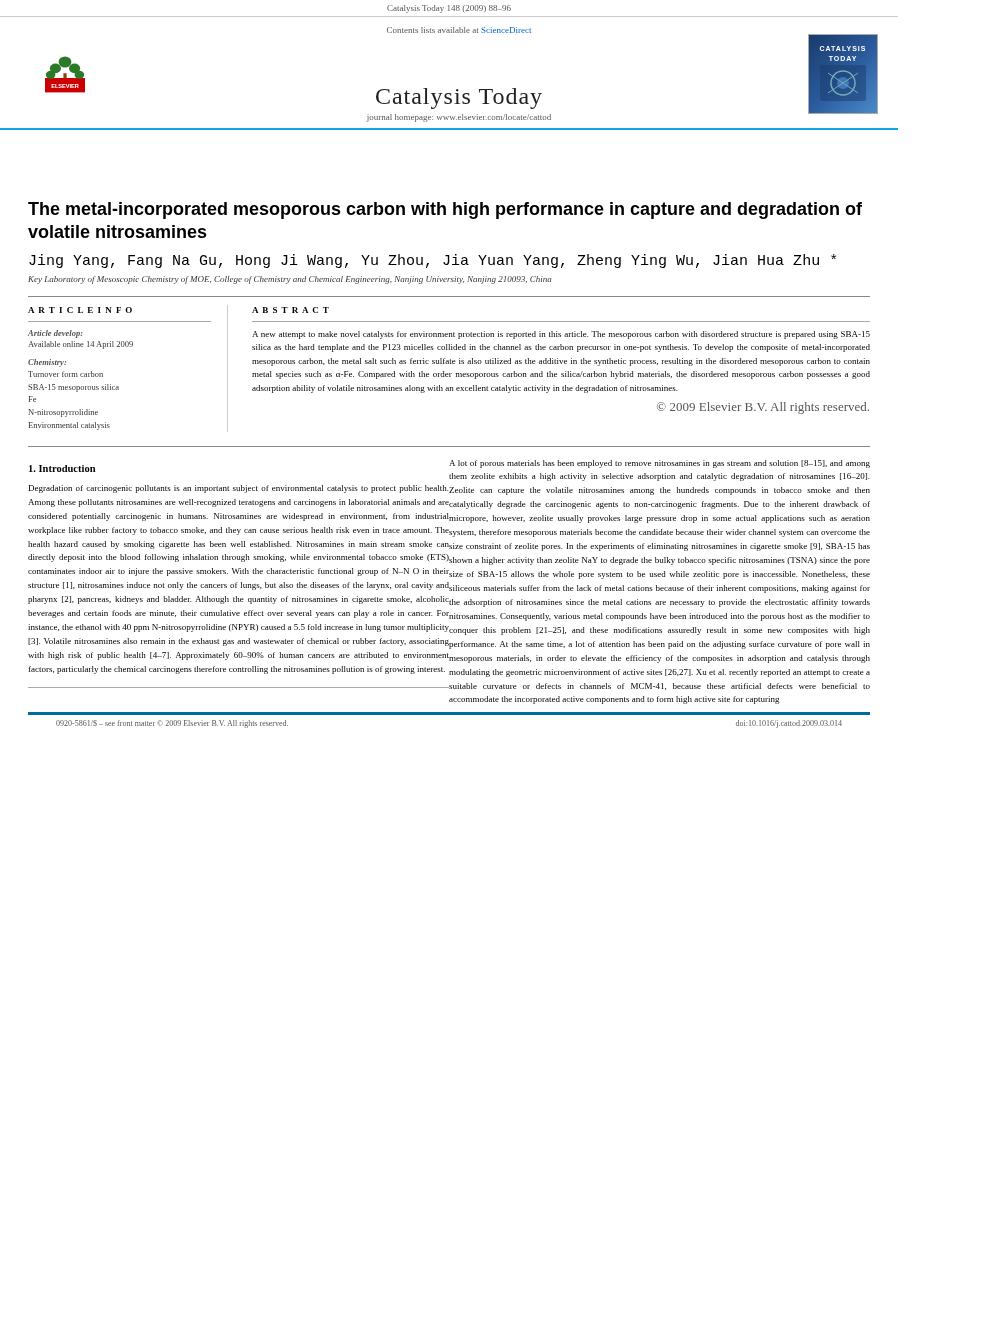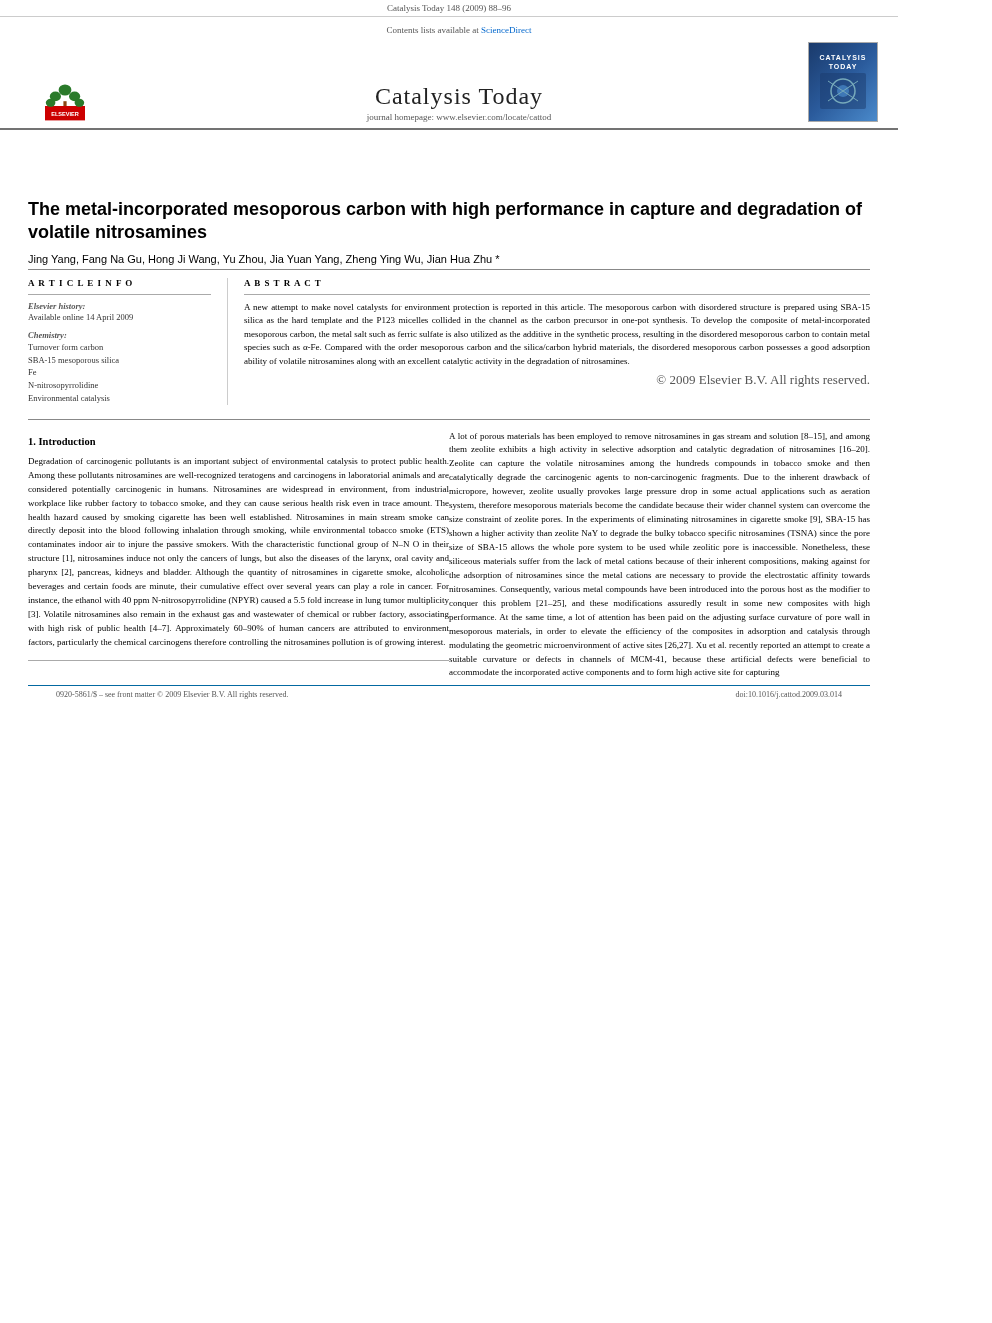--- a/index.html
+++ b/index.html
@@ -19,24 +19,24 @@
     .journal-meta-top {
       text-align: center;
       font-size: 9px;
       color: #555;
       width: 100%;
       border-bottom: 1px solid #ccc;
       padding: 3px 0;
     }
     .journal-banner {
       display: flex;
-      align-items: flex-end;
+      align-items: center;
       justify-content: space-between;
       padding: 8px 20px 6px 20px;
-      border-bottom: 2px solid #737373;
+      border-bottom: 2px solid #0ea5e9;
     }
     .elsevier-logo {
       display: flex;
       flex-direction: column;
       align-items: center;
       width: 90px;
     }
     .elsevier-tree {
       width: 60px;
       height: 40px;
@@ -84,35 +84,35 @@
     }
     .article-title {
       font-size: 18px;
       font-weight: bold;
       font-family: Arial, Helvetica, sans-serif;
       color: #000;
       line-height: 1.3;
       margin-bottom: 10px;
     }
     .article-authors {
-      font-size: 11px;
+      font-size: 15px;
       color: #000;
       margin-bottom: 4px;
-      font-family: Liberation Sans, sans-serif;
+      font-family: Liberation Mono, monospace;
     }
     .article-affiliation {
       font-size: 9px;
       font-style: italic;
       color: #333;
       margin-bottom: 12px;
     }
     
     .two-col {
       display: flex;
-      gap: 0;
+      gap: 8px;
       border-top: 1px solid #888;
       padding-top: 8px;
       margin-bottom: 14px;
     }
     .col-left {
       width: 200px;
       min-width: 200px;
       padding-right: 16px;
       border-right: 1px solid #ccc;
     }
@@ -184,21 +184,21 @@
       margin-bottom: 5px;
     }
     .footnote-area {
       border-top: 1px solid #aaa;
       margin-top: 10px;
       padding-top: 5px;
       font-size: 8px;
       color: #444;
     }
     .footer-bar {
-      border-top: 1px solid #0369a1;
+      border-top: 3px solid #0369a1;
       padding: 4px 28px;
       display: flex;
       justify-content: space-between;
       font-size: 8px;
       color: #555;
     }
     .divider-line {
       border: none;
       border-top: 1px solid #aaa;
       margin: 6px 0;
@@ -256,27 +256,28 @@
   </div>
 
   <div class="article-body">
 
     <div class="article-title" style="margin-top:14px; margin-bottom:8px;">The metal-incorporated mesoporous carbon with high performance in capture and degradation of volatile nitrosamines</div>
 
     <div class="article-authors">
       <span>Jing Yang, Fang Na Gu, Hong Ji Wang, Yu Zhou, Jia Yuan Yang, Zheng Ying Wu, Jian Hua Zhu *</span>
     </div>
 
+    <div class="article-affiliation">Key Laboratory of Mesoscopic Chemistry of MOE, College of Chemistry and Chemical Engineering, Nanjing University, Nanjing 210093, China</div>
 
     <div class="two-col">
 
       <div class="col-left">
         <div class="section-heading-small">A R T I C L E  I N F O</div>
         <hr class="divider-line">
-        <div class="article-info-label">Elsevier history:</div>
+        <div class="article-info-label">Article develop:</div>
         <div class="article-info-value">Available online 14 April 2009</div>
         <div class="article-info-label" style="margin-top:8px;">Chemistry:</div>
         <div class="keywords-list">
           <div>Turnover form carbon</div>
           <div>SBA-15 mesoporous silica</div>
           <div>Fe</div>
           <div>N-nitrosopyrrolidine</div>
           <div>Environmental catalysis</div>
         </div>
       </div>

